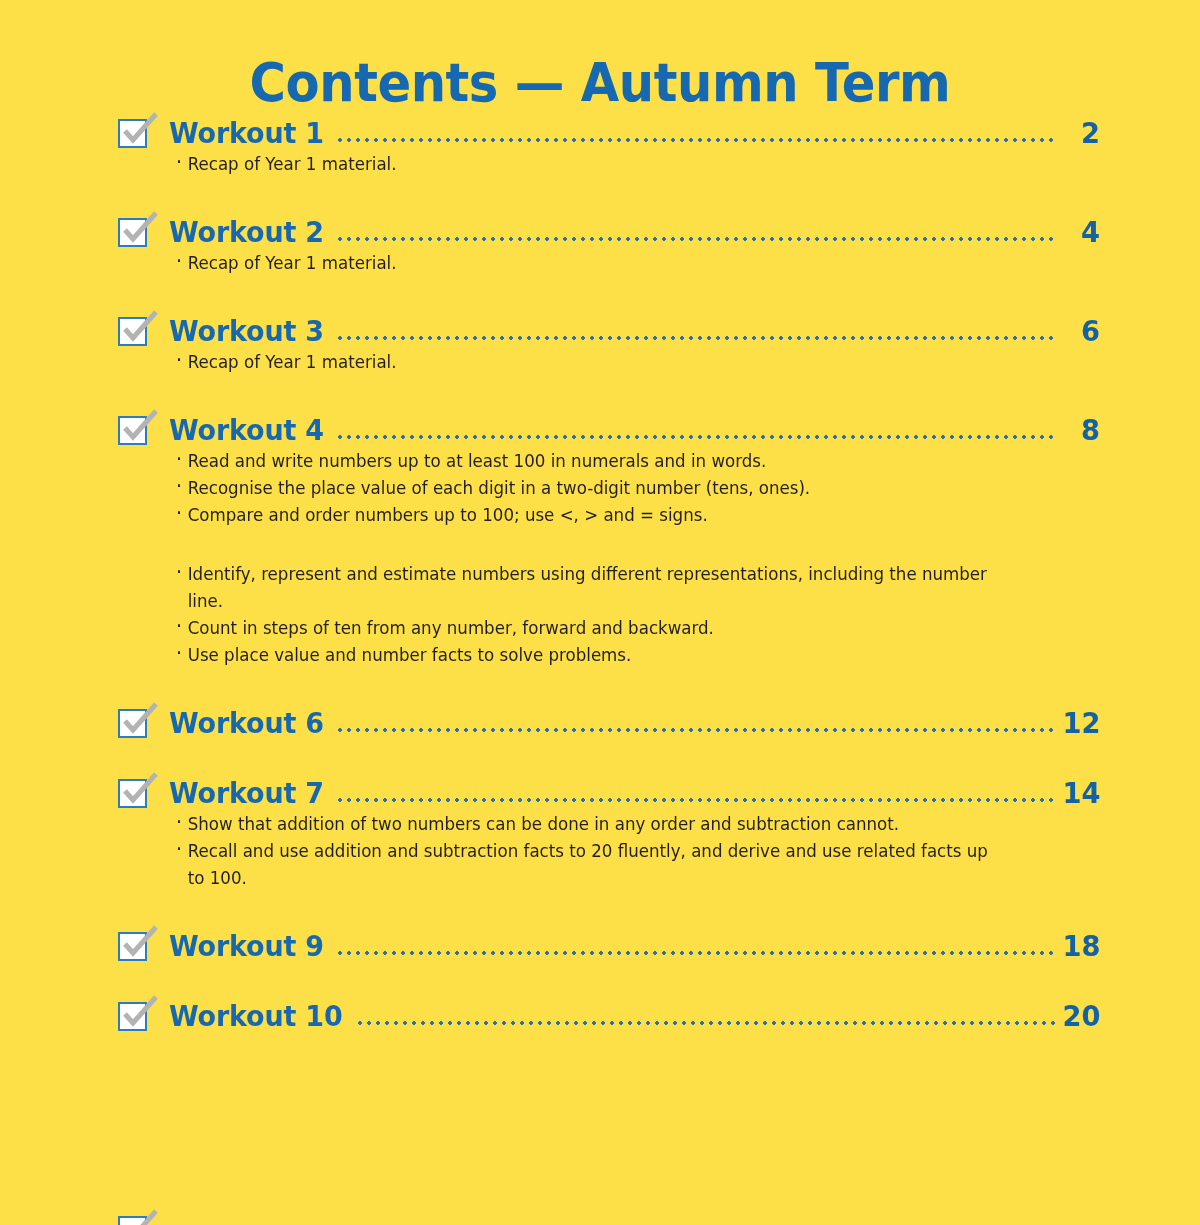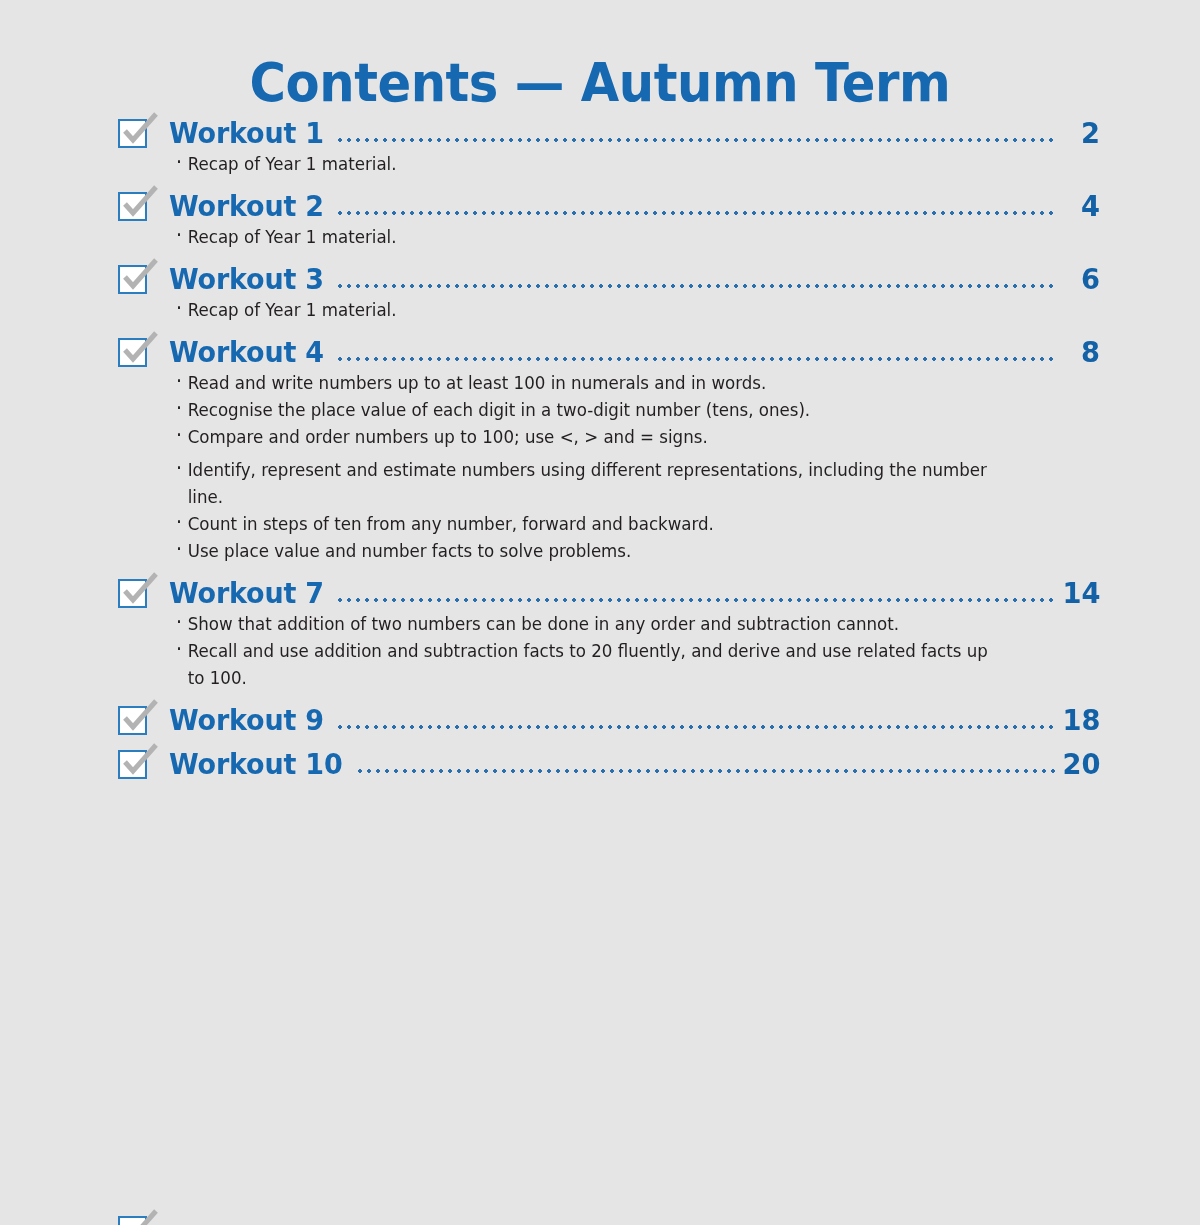--- a/index.html
+++ b/index.html
@@ -14,21 +14,21 @@
     overflow: hidden;
     font-family: "Liberation Sans", "DejaVu Sans", sans-serif;
     color: #231f20;
     position: relative;
   }
 
   .page {
     width: 1200px;
     height: 1225px;
     position: relative;
-    background: #e5e5e5;
+    background: #fde047;
     overflow: hidden;
   }
 
   
   .page-title {
     text-align: center;
     color: #1668b0;
     font-family: "DejaVu Sans", "Liberation Sans", sans-serif;
     font-weight: bold;
     font-size: 54px;
@@ -47,21 +47,21 @@
     margin: 0;
     padding: 0 100px 0 118px;
     list-style: none;
   }
 
   .entry {
     position: relative;
     margin: 0;
     padding: 0 0 0 0;
   }
-  .entry + .entry { margin-top: 6px; }
+  .entry + .entry { margin-top: 32px; }
 
   .entry-head {
     display: flex;
     align-items: flex-end;
     height: 38px;
     position: relative;
   }
 
   
   .checkbox {
@@ -241,20 +241,30 @@
         </ul>
       </li>
       <li class="entry">
         <ul class="objectives">
           <li class="objective">Identify, represent and estimate numbers using different representations, including the number line.</li>
           <li class="objective">Count in steps of ten from any number, forward and backward.</li>
           <li class="objective">Use place value and number facts to solve problems.</li>
         </ul>
       </li>
       <li class="entry">
+        <div class="entry-head">
+          <div class="checkbox">
+            <svg viewBox="0 0 42 40" xmlns="http://www.w3.org/2000/svg" aria-hidden="true">
+              <path d="M7 19 L15 28 L38 2" fill="none" stroke="#b3b3b3" stroke-width="5" stroke-linecap="butt" stroke-linejoin="miter"></path>
+            </svg>
+          </div>
+          <span class="wk-title">Workout 6</span>
+          <span class="leader"></span>
+          <span class="page-num">12</span>
+        </div>
       </li>
       <li class="entry">
         <div class="entry-head">
           <div class="checkbox">
             <svg viewBox="0 0 42 40" xmlns="http://www.w3.org/2000/svg" aria-hidden="true">
               <path d="M7 19 L15 28 L38 2" fill="none" stroke="#b3b3b3" stroke-width="5" stroke-linecap="butt" stroke-linejoin="miter"></path>
             </svg>
           </div>
           <span class="wk-title">Workout 7</span>
           <span class="leader"></span>

